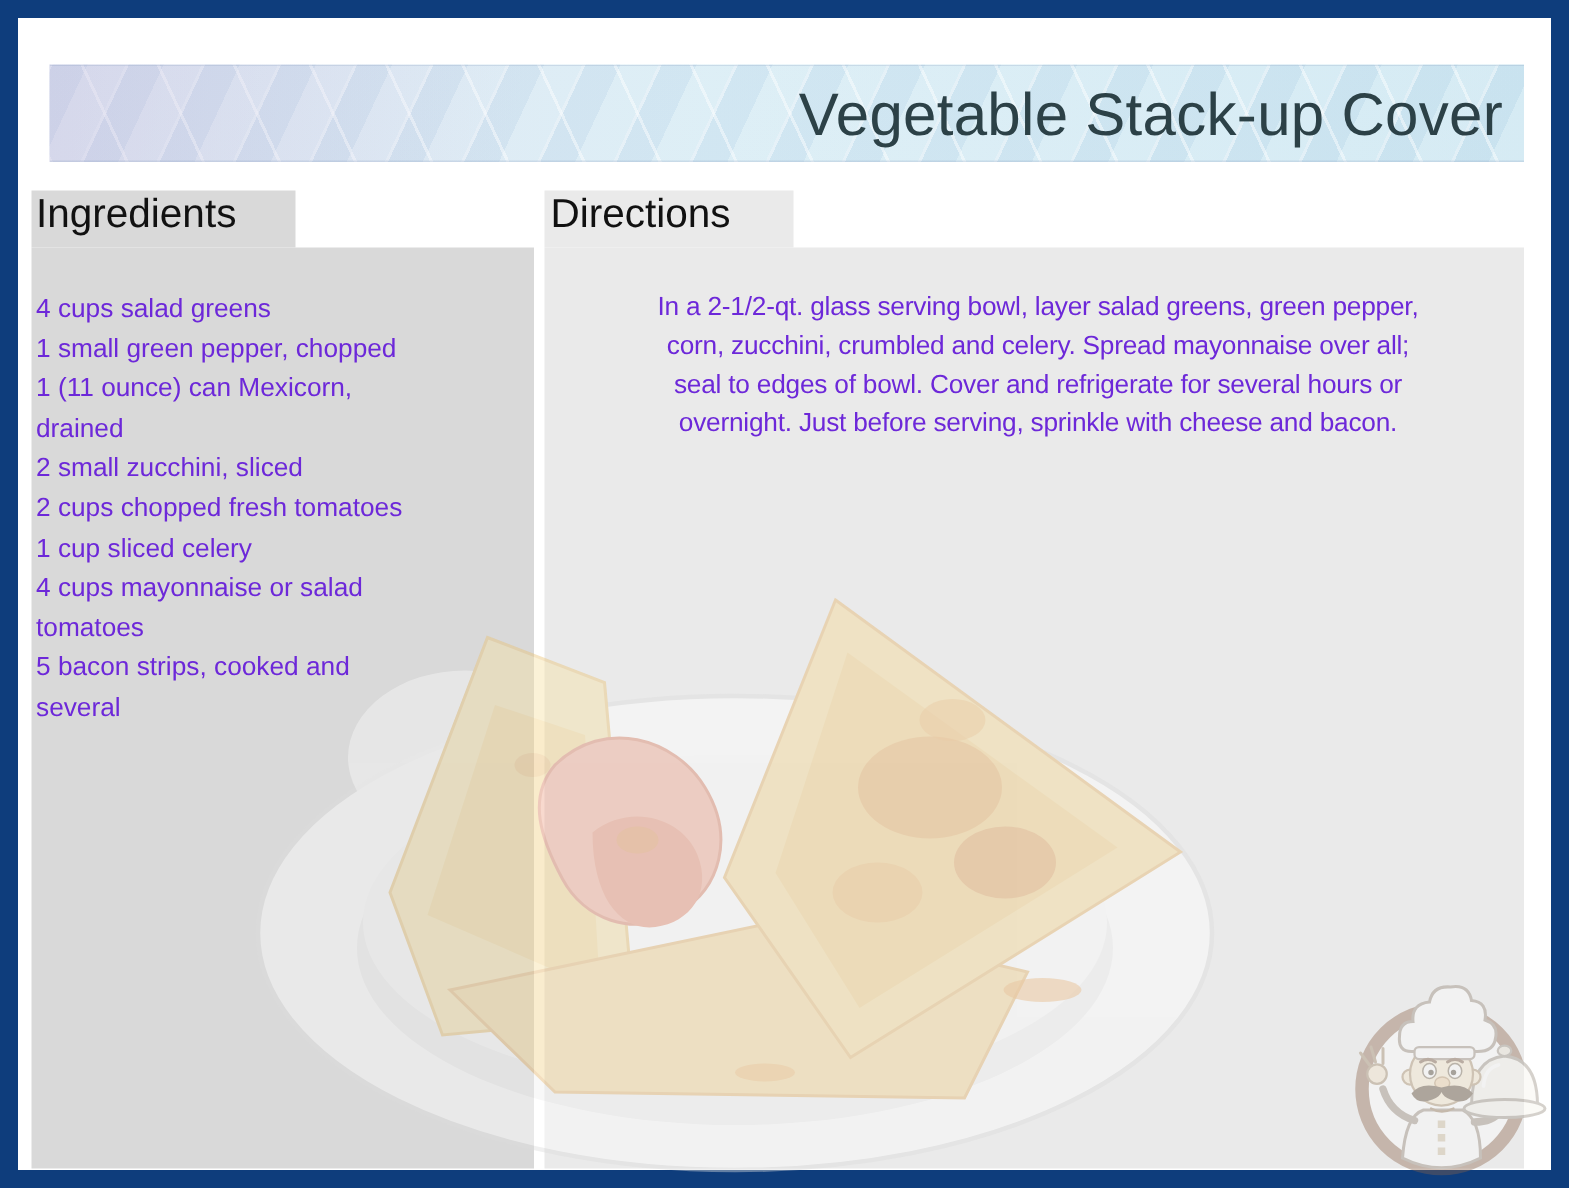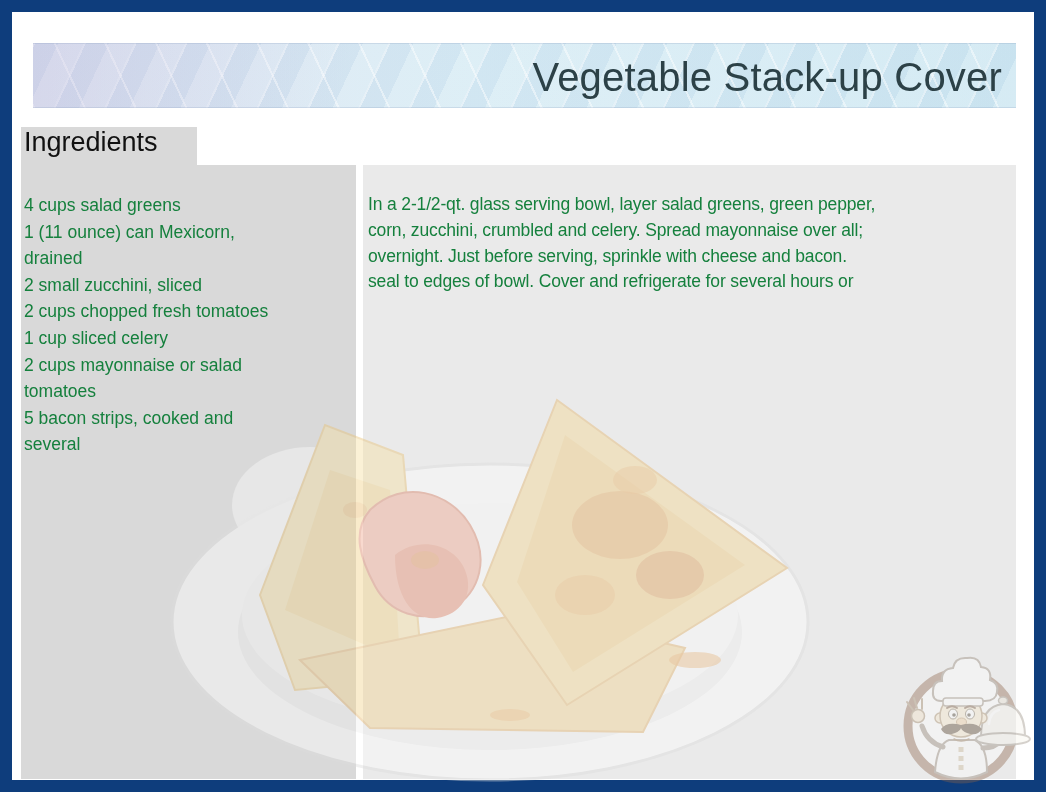--- a/index.html
+++ b/index.html
@@ -38,24 +38,24 @@
     position:absolute;top:127px;height:38px;
     display:flex;align-items:flex-start;
     font-size:27px;color:#111;
   }
   .head-ing{left:21px;width:173px;background:#d9d9d9;padding-left:3px;}
   .head-dir{left:363px;width:162px;background:#eaeaea;padding-left:4px;}
   
   .panel{position:absolute;top:165px;height:614px;z-index:1;}
   .panel-ing{left:21px;width:335px;background:#d9d9d9;}
   .panel-dir{left:363px;width:653px;background:#eaeaea;}
-  .body-lines{padding-top:27px;color:#15803d;}
+  .body-lines{padding-top:27px;color:#6d28d9;}
   .panel-ing .body-lines{padding-left:3px;}
   .panel-ing .body-lines div{font-size:17.5px;line-height:26.6px;white-space:nowrap;}
-  .panel-dir .body-lines{padding-left:5px;}
+  .panel-dir .body-lines{padding-left:5px;text-align:center;}
   .panel-dir .body-lines div{font-size:17.5px;line-height:25.8px;white-space:nowrap;letter-spacing:-0.15px;}
   
   .food-photo{
     position:absolute;left:165px;top:360px;width:650px;height:424px;
     z-index:5;pointer-events:none;
   }
   
   .chef-logo{
     position:absolute;left:897px;top:644px;width:140px;height:140px;
     z-index:6;opacity:0.38;pointer-events:none;
@@ -70,38 +70,42 @@
   <div class="banner">
     <div class="title">Vegetable Stack-up Cover</div>
   </div>
 
   <div class="head-box head-ing">
     <span>Ingredients</span>
   </div>
   <div class="panel panel-ing">
     <div class="body-lines">
       <div>4 cups salad greens</div>
+      <div>1 small green pepper, chopped</div>
       <div>1 (11 ounce) can Mexicorn,</div>
       <div>drained</div>
       <div>2 small zucchini, sliced</div>
       <div>2 cups chopped fresh tomatoes</div>
       <div>1 cup sliced celery</div>
-      <div>2 cups mayonnaise or salad</div>
+      <div>4 cups mayonnaise or salad</div>
       <div>tomatoes</div>
       <div>5 bacon strips, cooked and</div>
       <div>several</div>
     </div>
   </div>
 
+  <div class="head-box head-dir">
+    <span>Directions</span>
+  </div>
   <div class="panel panel-dir">
     <div class="body-lines">
       <div>In a 2-1/2-qt. glass serving bowl, layer salad greens, green pepper,</div>
       <div>corn, zucchini, crumbled and celery. Spread mayonnaise over all;</div>
+      <div>seal to edges of bowl. Cover and refrigerate for several hours or</div>
       <div>overnight. Just before serving, sprinkle with cheese and bacon.</div>
-      <div>seal to edges of bowl. Cover and refrigerate for several hours or</div>
     </div>
   </div>
 
   <svg class="food-photo" viewBox="0 0 650 424" aria-hidden="true">
     <g opacity="0.42">
 
       <ellipse cx="325" cy="262" rx="318" ry="158" fill="#ffffff" stroke="#dcdcdc" stroke-width="3"></ellipse>
       <ellipse cx="325" cy="272" rx="252" ry="118" fill="#efefef"></ellipse>
       <ellipse cx="325" cy="255" rx="248" ry="112" fill="#fcfcfc"></ellipse>
 

